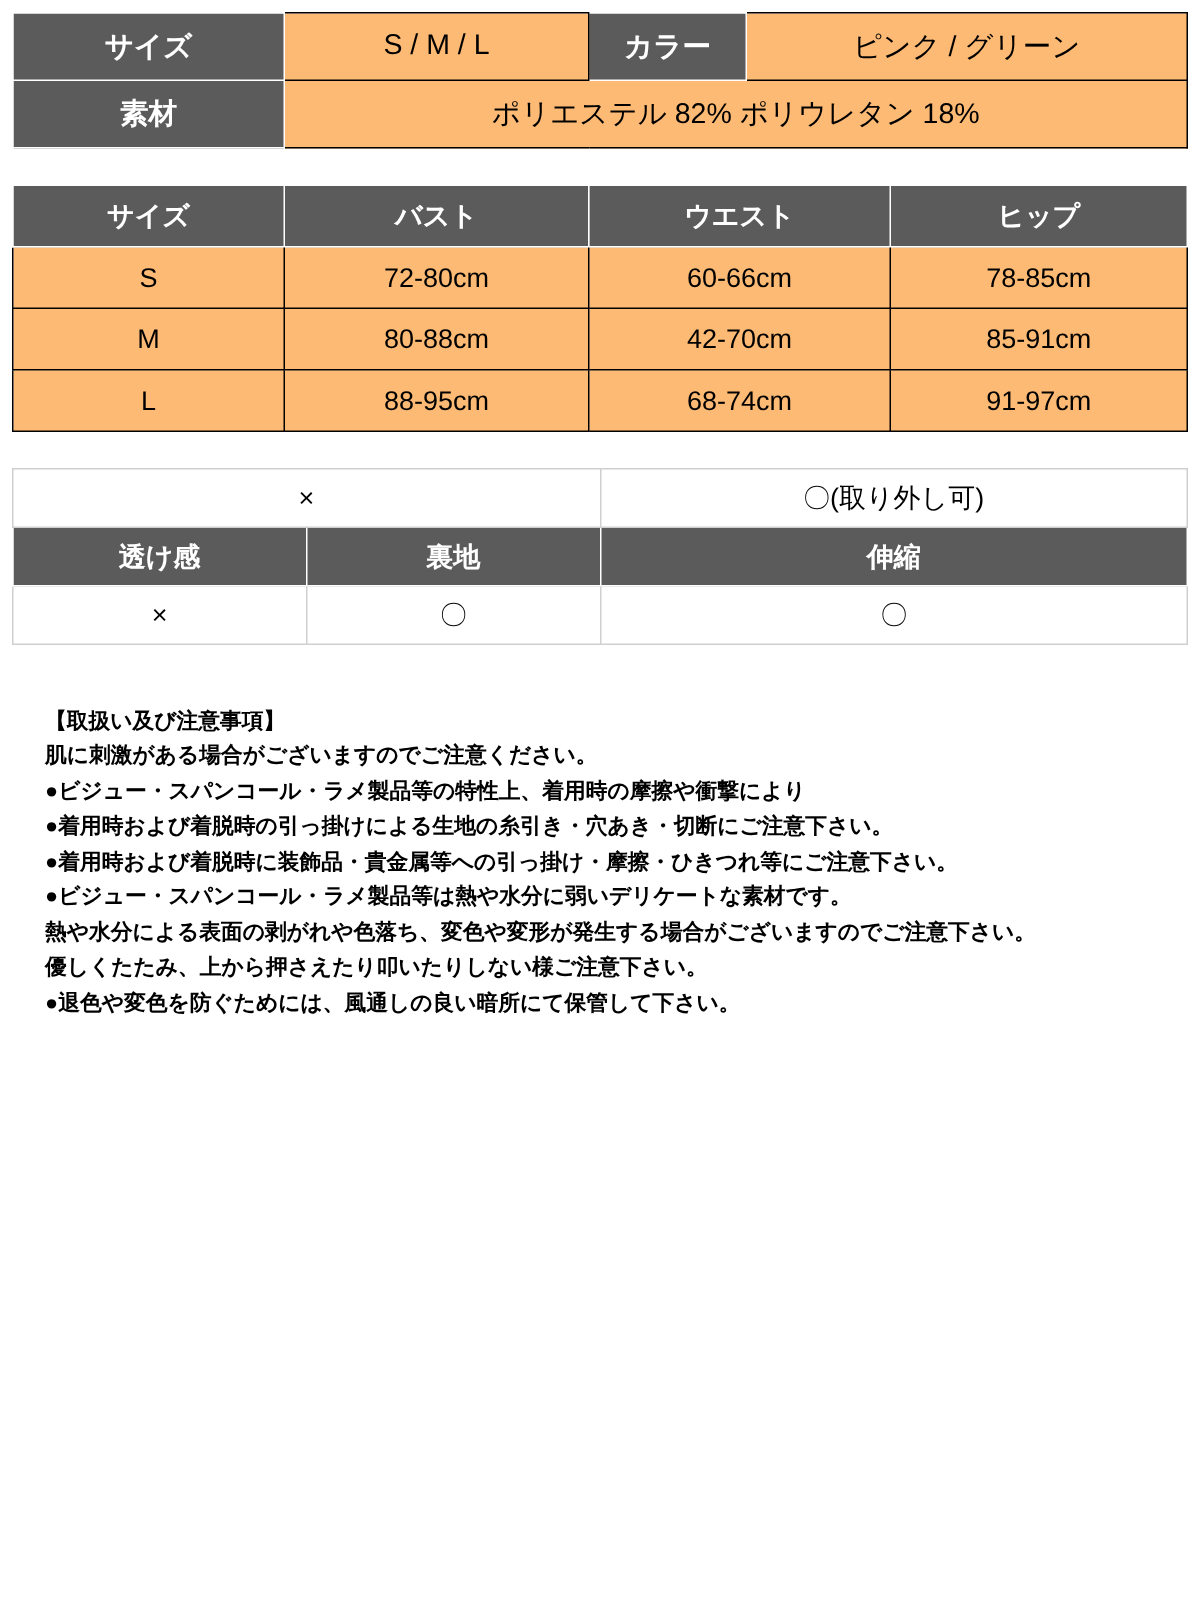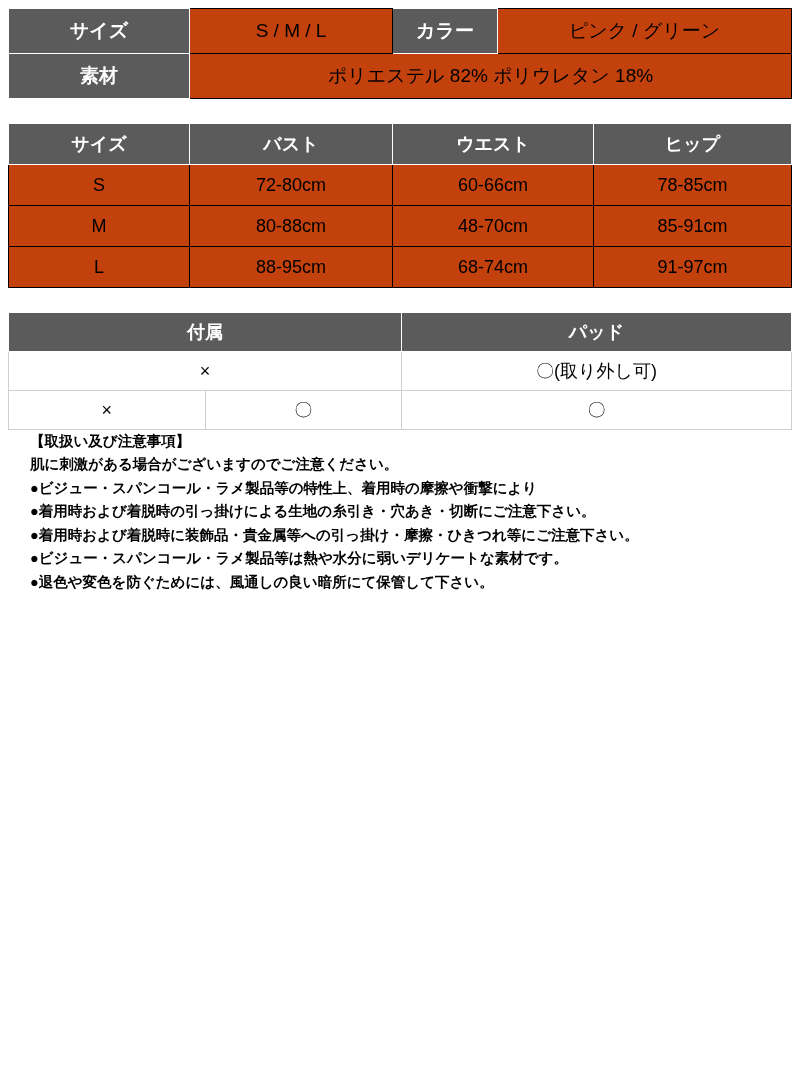--- a/index.html
+++ b/index.html
@@ -32,21 +32,21 @@
     font-size: 19px;
     height: 40px;
     padding: 0;
   }
   .hdr {
     background: #5b5b5b;
     color: #ffffff;
     font-weight: bold;
   }
   .cell {
-    background: #c2410c;
+    background: #fdba74;
     color: #000000;
     border: 1px solid #000000;
   }
   .cell-plain {
     background: #ffffff;
     color: #000000;
     border: 1px solid #cfcfcf;
   }
   .spacer-24 { height: 24px; }
 
@@ -56,20 +56,21 @@
   
   .t2 { border: 1px solid #000000; }
   .t2 td { height: 40px; font-size: 18px; }
   .t2 .hdr { border: 1px solid #ffffff; }
   .t2 .cell { border: 1px solid #000000; }
 
   
   .t3 td { height: 38px; font-size: 18px; }
 
   .notes {
+    margin-top: 40px;
     padding-left: 22px;
     font-size: 14.5px;
     line-height: 1.62;
     font-weight: bold;
     color: #000000;
   }
   .notes div { white-space: nowrap; }
 </style>
 </head>
 <body>
@@ -103,55 +104,58 @@
       </tr>
       <tr>
         <td class="cell">S</td>
         <td class="cell">72-80cm</td>
         <td class="cell">60-66cm</td>
         <td class="cell">78-85cm</td>
       </tr>
       <tr>
         <td class="cell">M</td>
         <td class="cell">80-88cm</td>
-        <td class="cell">48-70cm</td>
+        <td class="cell">42-70cm</td>
         <td class="cell">85-91cm</td>
       </tr>
       <tr>
         <td class="cell">L</td>
         <td class="cell">88-95cm</td>
         <td class="cell">68-74cm</td>
         <td class="cell">91-97cm</td>
       </tr>
     </tbody>
   </table>
 
   <div class="spacer-24"></div>
 
   <table class="t3">
     <tbody>
       <tr>
-        <td class="hdr" colspan="2" style="width:392px">付属</td>
-        <td class="hdr" colspan="2">パッド</td>
+        <td class="cell-plain" colspan="2">×</td>
+        <td class="cell-plain" colspan="2">〇(取り外し可)</td>
       </tr>
       <tr>
-        <td class="cell-plain" colspan="2">×</td>
-        <td class="cell-plain" colspan="2">〇(取り外し可)</td>
+        <td class="hdr" style="width:262px">透け感</td>
+        <td class="hdr" style="width:261px">裏地</td>
+        <td class="hdr" colspan="2">伸縮</td>
       </tr>
       <tr>
         <td class="cell-plain">×</td>
         <td class="cell-plain">〇</td>
         <td class="cell-plain" colspan="2">〇</td>
       </tr>
     </tbody>
   </table>
 
   <div class="notes">
     <div>【取扱い及び注意事項】</div>
     <div>肌に刺激がある場合がございますのでご注意ください。</div>
     <div>●ビジュー・スパンコール・ラメ製品等の特性上、着用時の摩擦や衝撃により</div>
     <div>●着用時および着脱時の引っ掛けによる生地の糸引き・穴あき・切断にご注意下さい。</div>
     <div>●着用時および着脱時に装飾品・貴金属等への引っ掛け・摩擦・ひきつれ等にご注意下さい。</div>
     <div>●ビジュー・スパンコール・ラメ製品等は熱や水分に弱いデリケートな素材です。</div>
+    <div>熱や水分による表面の剥がれや色落ち、変色や変形が発生する場合がございますのでご注意下さい。</div>
+    <div>優しくたたみ、上から押さえたり叩いたりしない様ご注意下さい。</div>
     <div>●退色や変色を防ぐためには、風通しの良い暗所にて保管して下さい。</div>
   </div>
 
 </div>
 
 </body></html>

